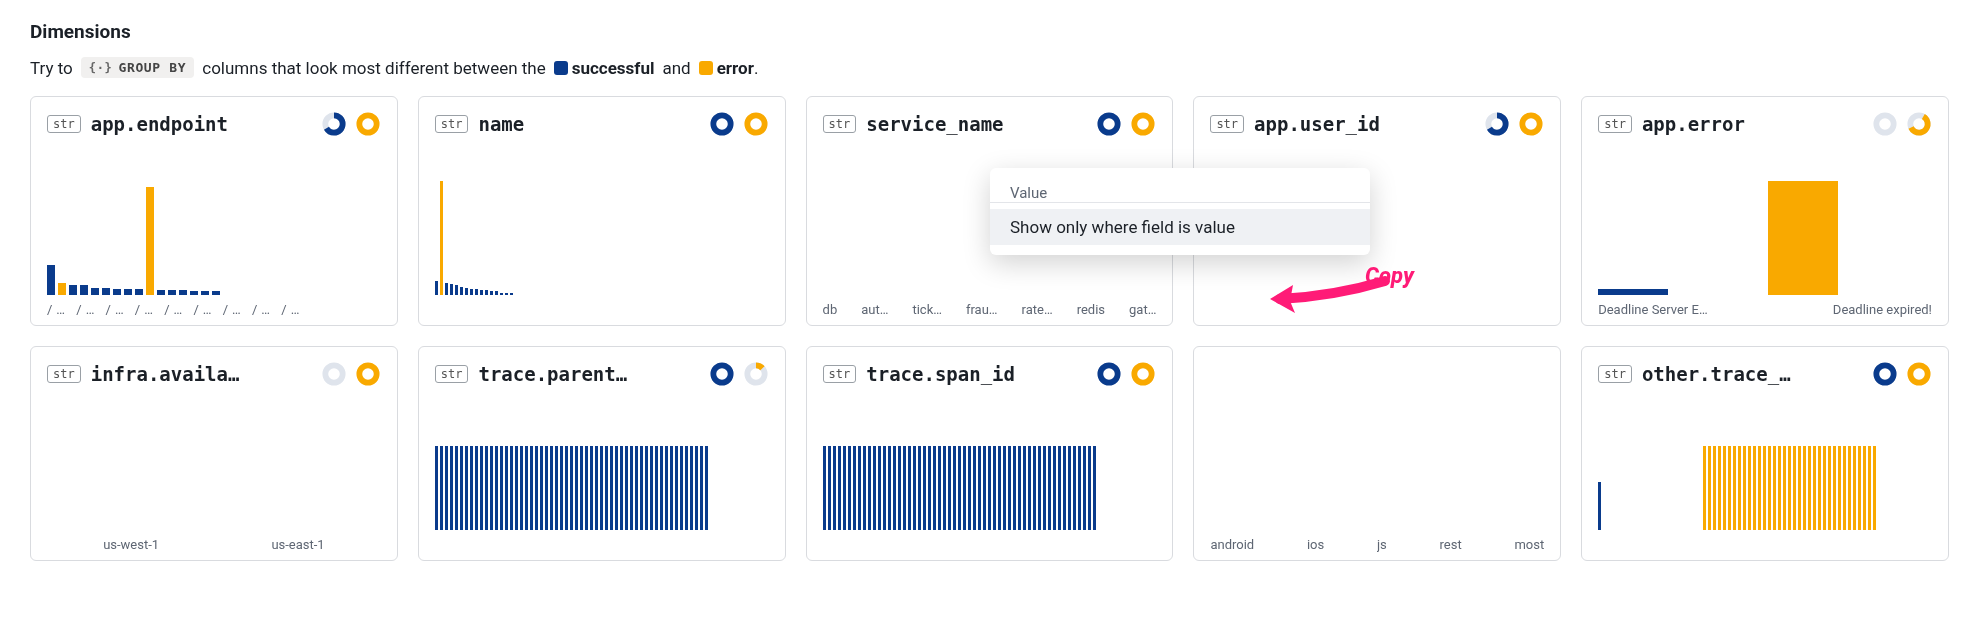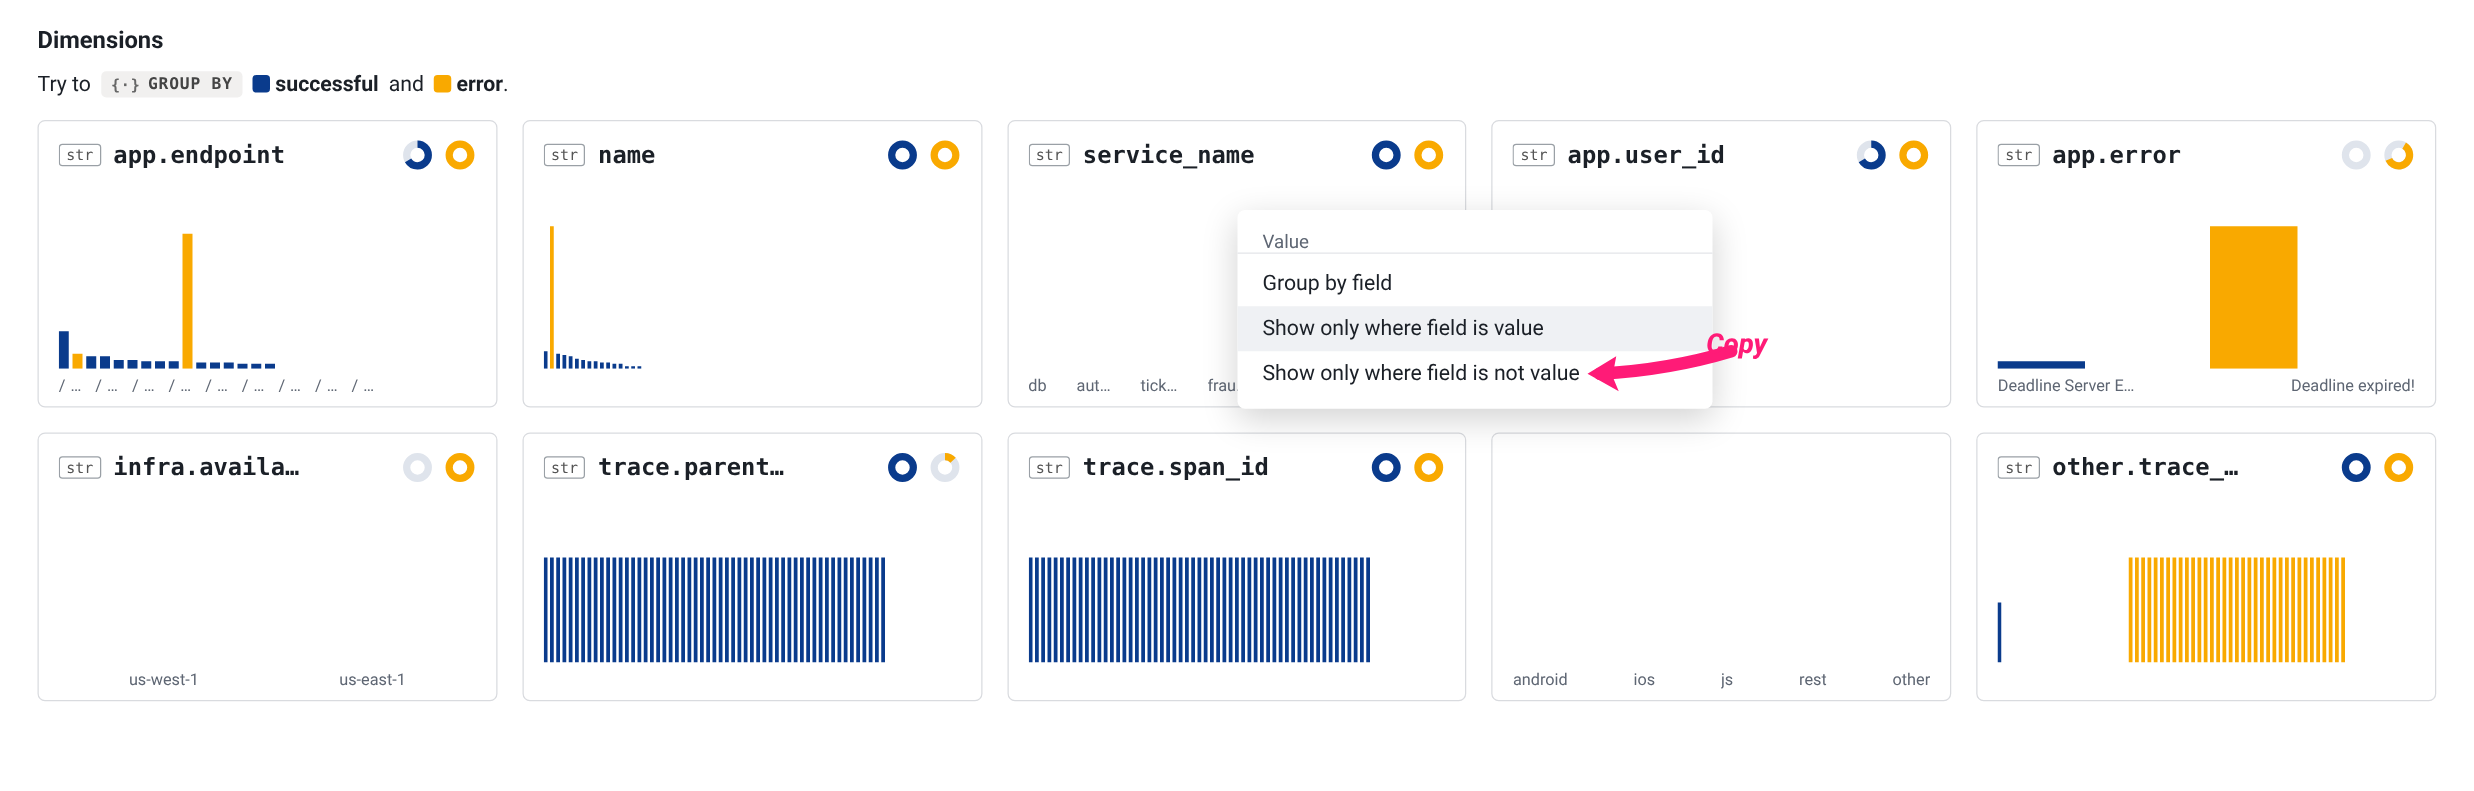--- a/index.html
+++ b/index.html
@@ -56,20 +56,21 @@
 <body>
 
 <div class="section-title">Dimensions</div>
 
 <div class="hint">
   <span>Try to</span>
   <span class="groupby-badge">
     <span class="gico">{·}</span>
     <span>GROUP BY</span>
   </span>
+  <span>columns that look most different between the</span>
   <span><span class="swatch sw-blue"></span><b>successful</b></span>
   <span>and</span>
   <span><span class="swatch sw-orange"></span><b>error</b><span>.</span></span>
 </div>
 
 <div class="grid" style="position:relative;">
 
   <div class="card">
     <div class="card-head">
       <div class="card-title">
@@ -458,21 +459,21 @@
             <div class="bar" style="height:5%;width:18px"></div>
             <div class="bar o" style="height:10%;width:18px"></div>
           </div>
       </div>
     </div>
     <div class="xlabels">
       <span>android</span>
       <span>ios</span>
       <span>js</span>
       <span>rest</span>
-      <span>other</span>
+      <span>most</span>
     </div>
   </div>
 
   <div class="card" style="height:215px;">
     <div class="card-head">
       <div class="card-title">
         <span class="type-tag">str</span>
         <span>other.trace_…</span>
       </div>
       <div class="donuts">
@@ -542,23 +543,21 @@
           <div class="tb" style="height: 70%; background: rgb(249, 169, 0);"></div>
           <div class="tb" style="height: 70%; background: rgb(249, 169, 0);"></div>
           <div class="tb" style="height: 70%; background: rgb(249, 169, 0);"></div>
         </div>
     </div>
   </div>
 
   <div class="ctx" style="left:960px; top:72px;">
     <div class="val-label">Value</div>
     <div class="sep"></div>
-    <div class="mi">Group by field</div>
     <div class="mi hover">Show only where field is value</div>
-    <div class="mi">Show only where field is not value</div>
   </div>
 
   <div class="click-anno" style="left:1235px; top:175px;">
     <svg width="130" height="50" viewBox="0 0 130 50">
       <defs>
           <linearGradient id="g1" x1="0" y1="0" x2="1" y2="0">
             <stop offset="0" stop-color="#ff1b77"></stop>
             <stop offset="1" stop-color="#ff1b77"></stop>
           </linearGradient>
         </defs>

